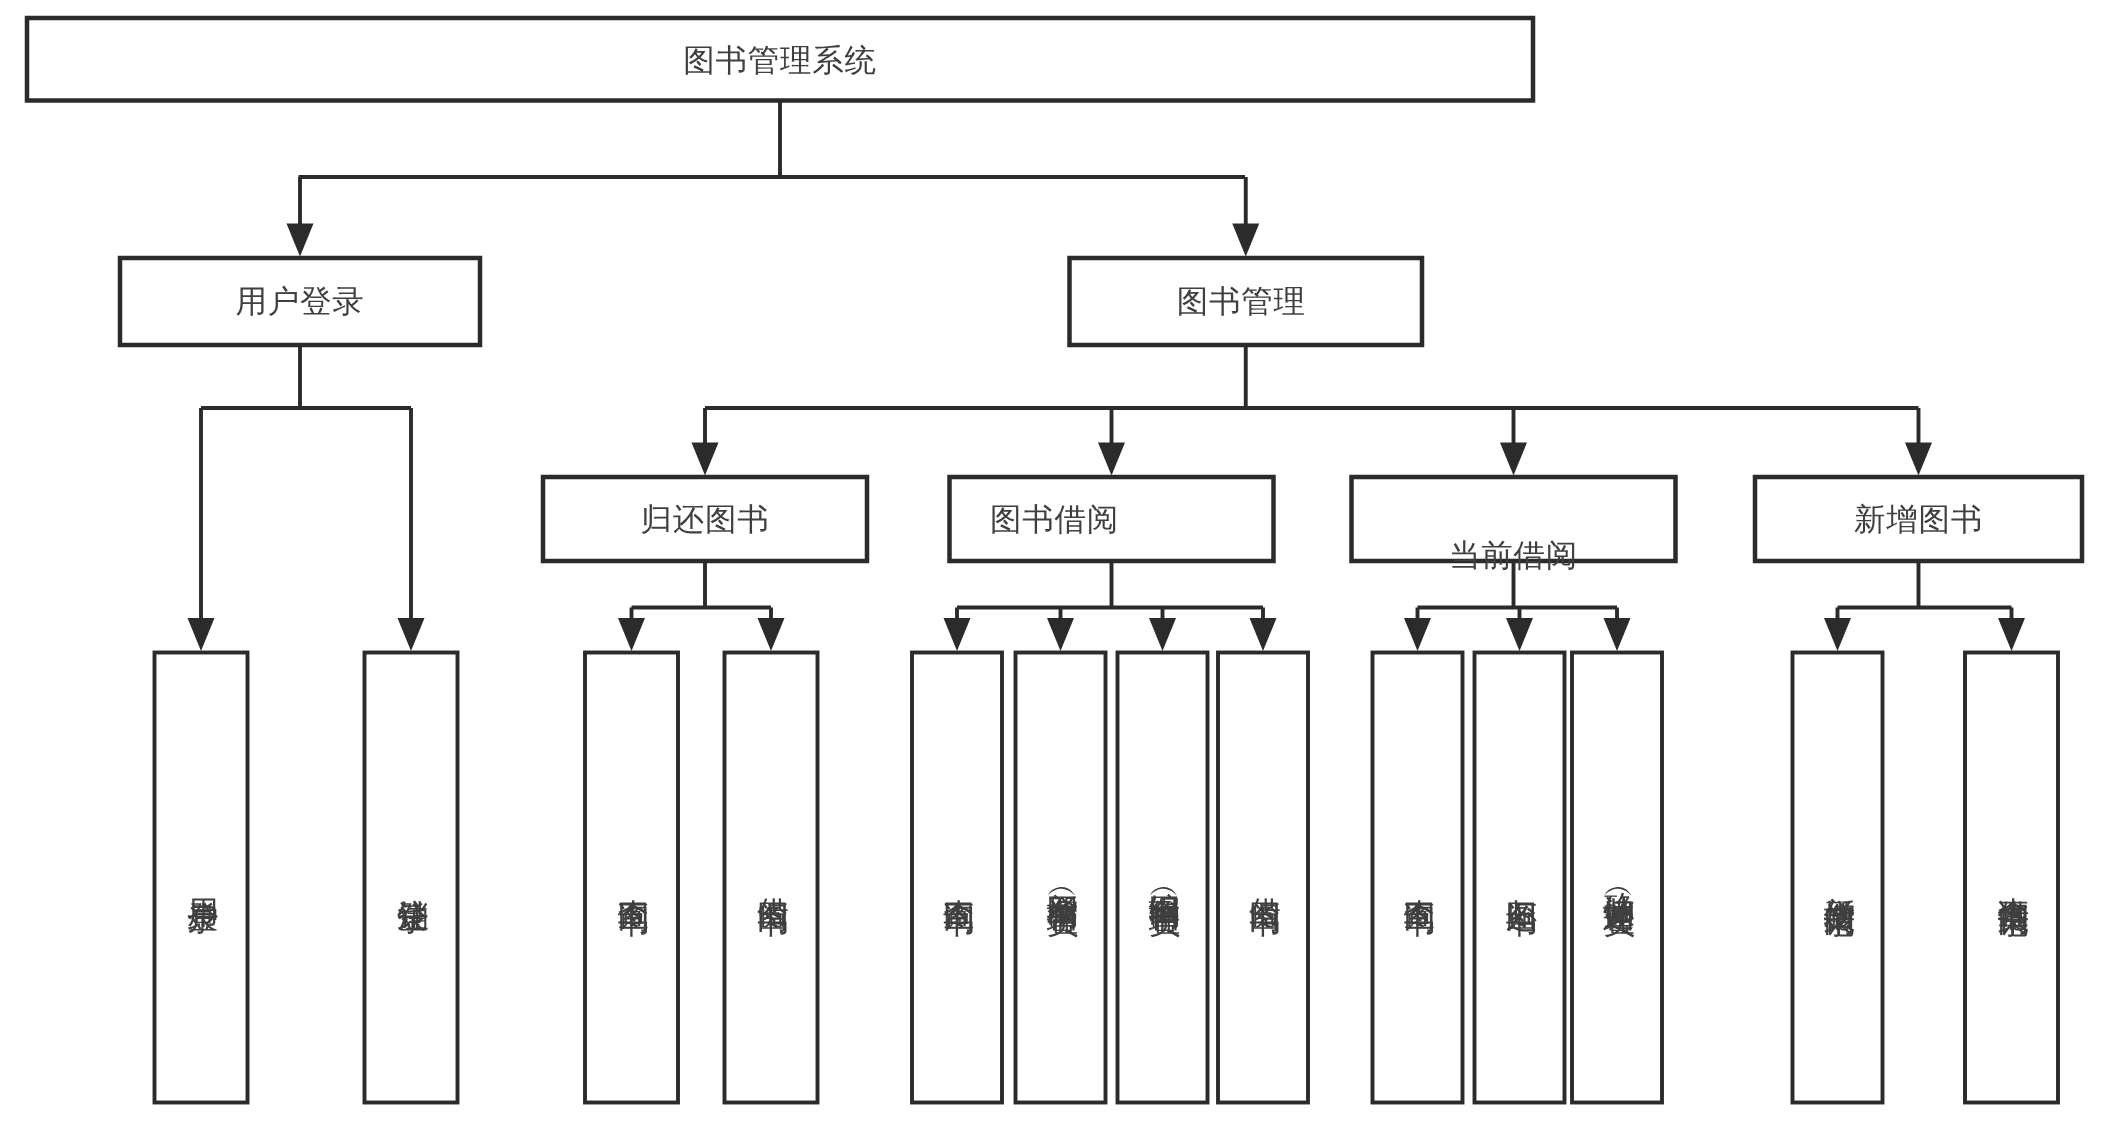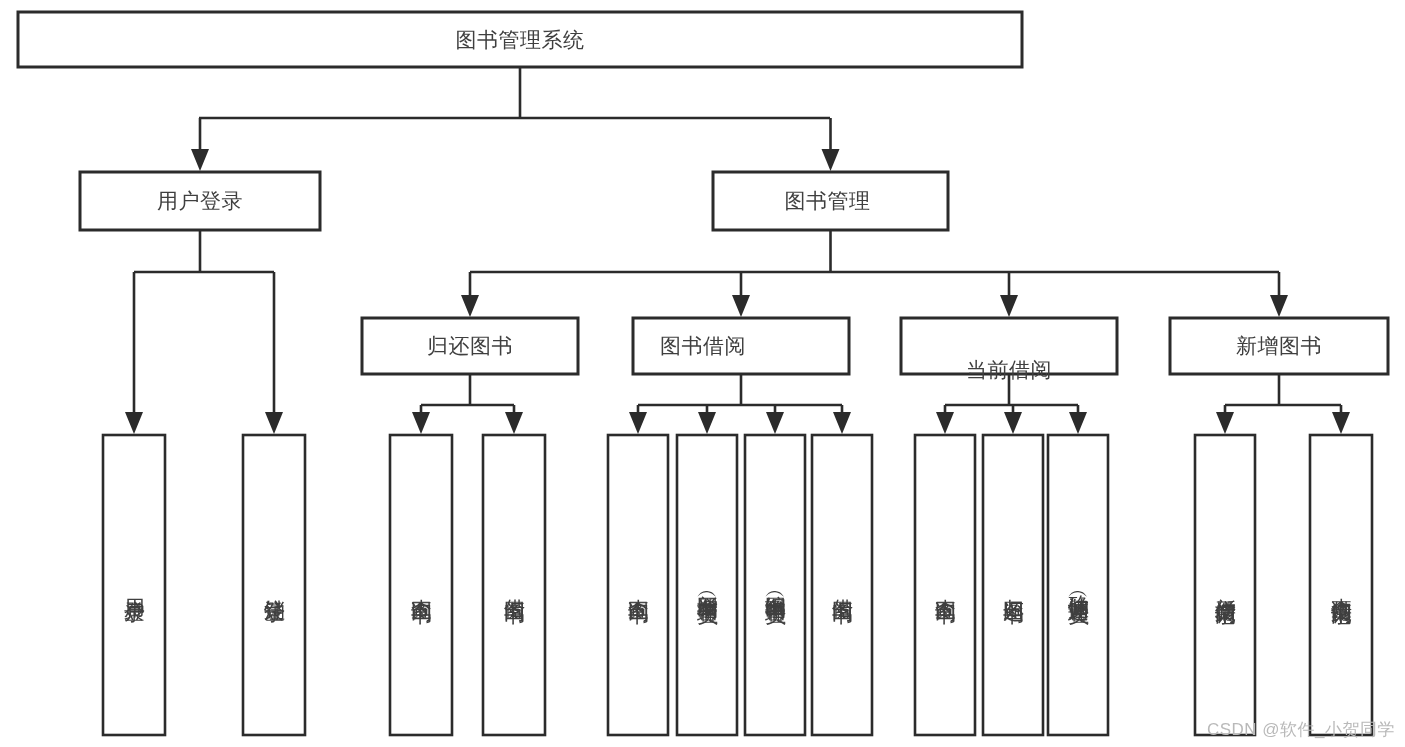--- a/index.html
+++ b/index.html
@@ -179,14 +179,13 @@
       <div class="vlabel-wrap" style="left: 608px; top: 435px; width: 60px; height: 300px;">查询图书</div>
       <div class="vlabel-wrap" style="left: 677px; top: 435px; width: 60px; height: 300px;">新增图书（管理员）</div>
       <div class="vlabel-wrap" style="left: 745px; top: 435px; width: 60px; height: 300px;">编辑图书（管理员）</div>
       <div class="vlabel-wrap" style="left: 812px; top: 435px; width: 60px; height: 300px;">借阅图书</div>
       <div class="vlabel-wrap" style="left: 915px; top: 435px; width: 60px; height: 300px;">查询图书</div>
       <div class="vlabel-wrap" style="left: 983px; top: 435px; width: 60px; height: 300px;">归还图书</div>
       <div class="vlabel-wrap" style="left: 1048px; top: 435px; width: 60px; height: 300px;">确认归还（管理员）</div>
       <div class="vlabel-wrap" style="left: 1195px; top: 435px; width: 60px; height: 300px;">新增借阅记录</div>
       <div class="vlabel-wrap" style="left: 1310px; top: 435px; width: 62px; height: 300px;">查询借阅记录</div>
     </div>
-  <div id="watermark">CSDN @软件_小贺同学</div>
 </div>
 
 </body></html>

